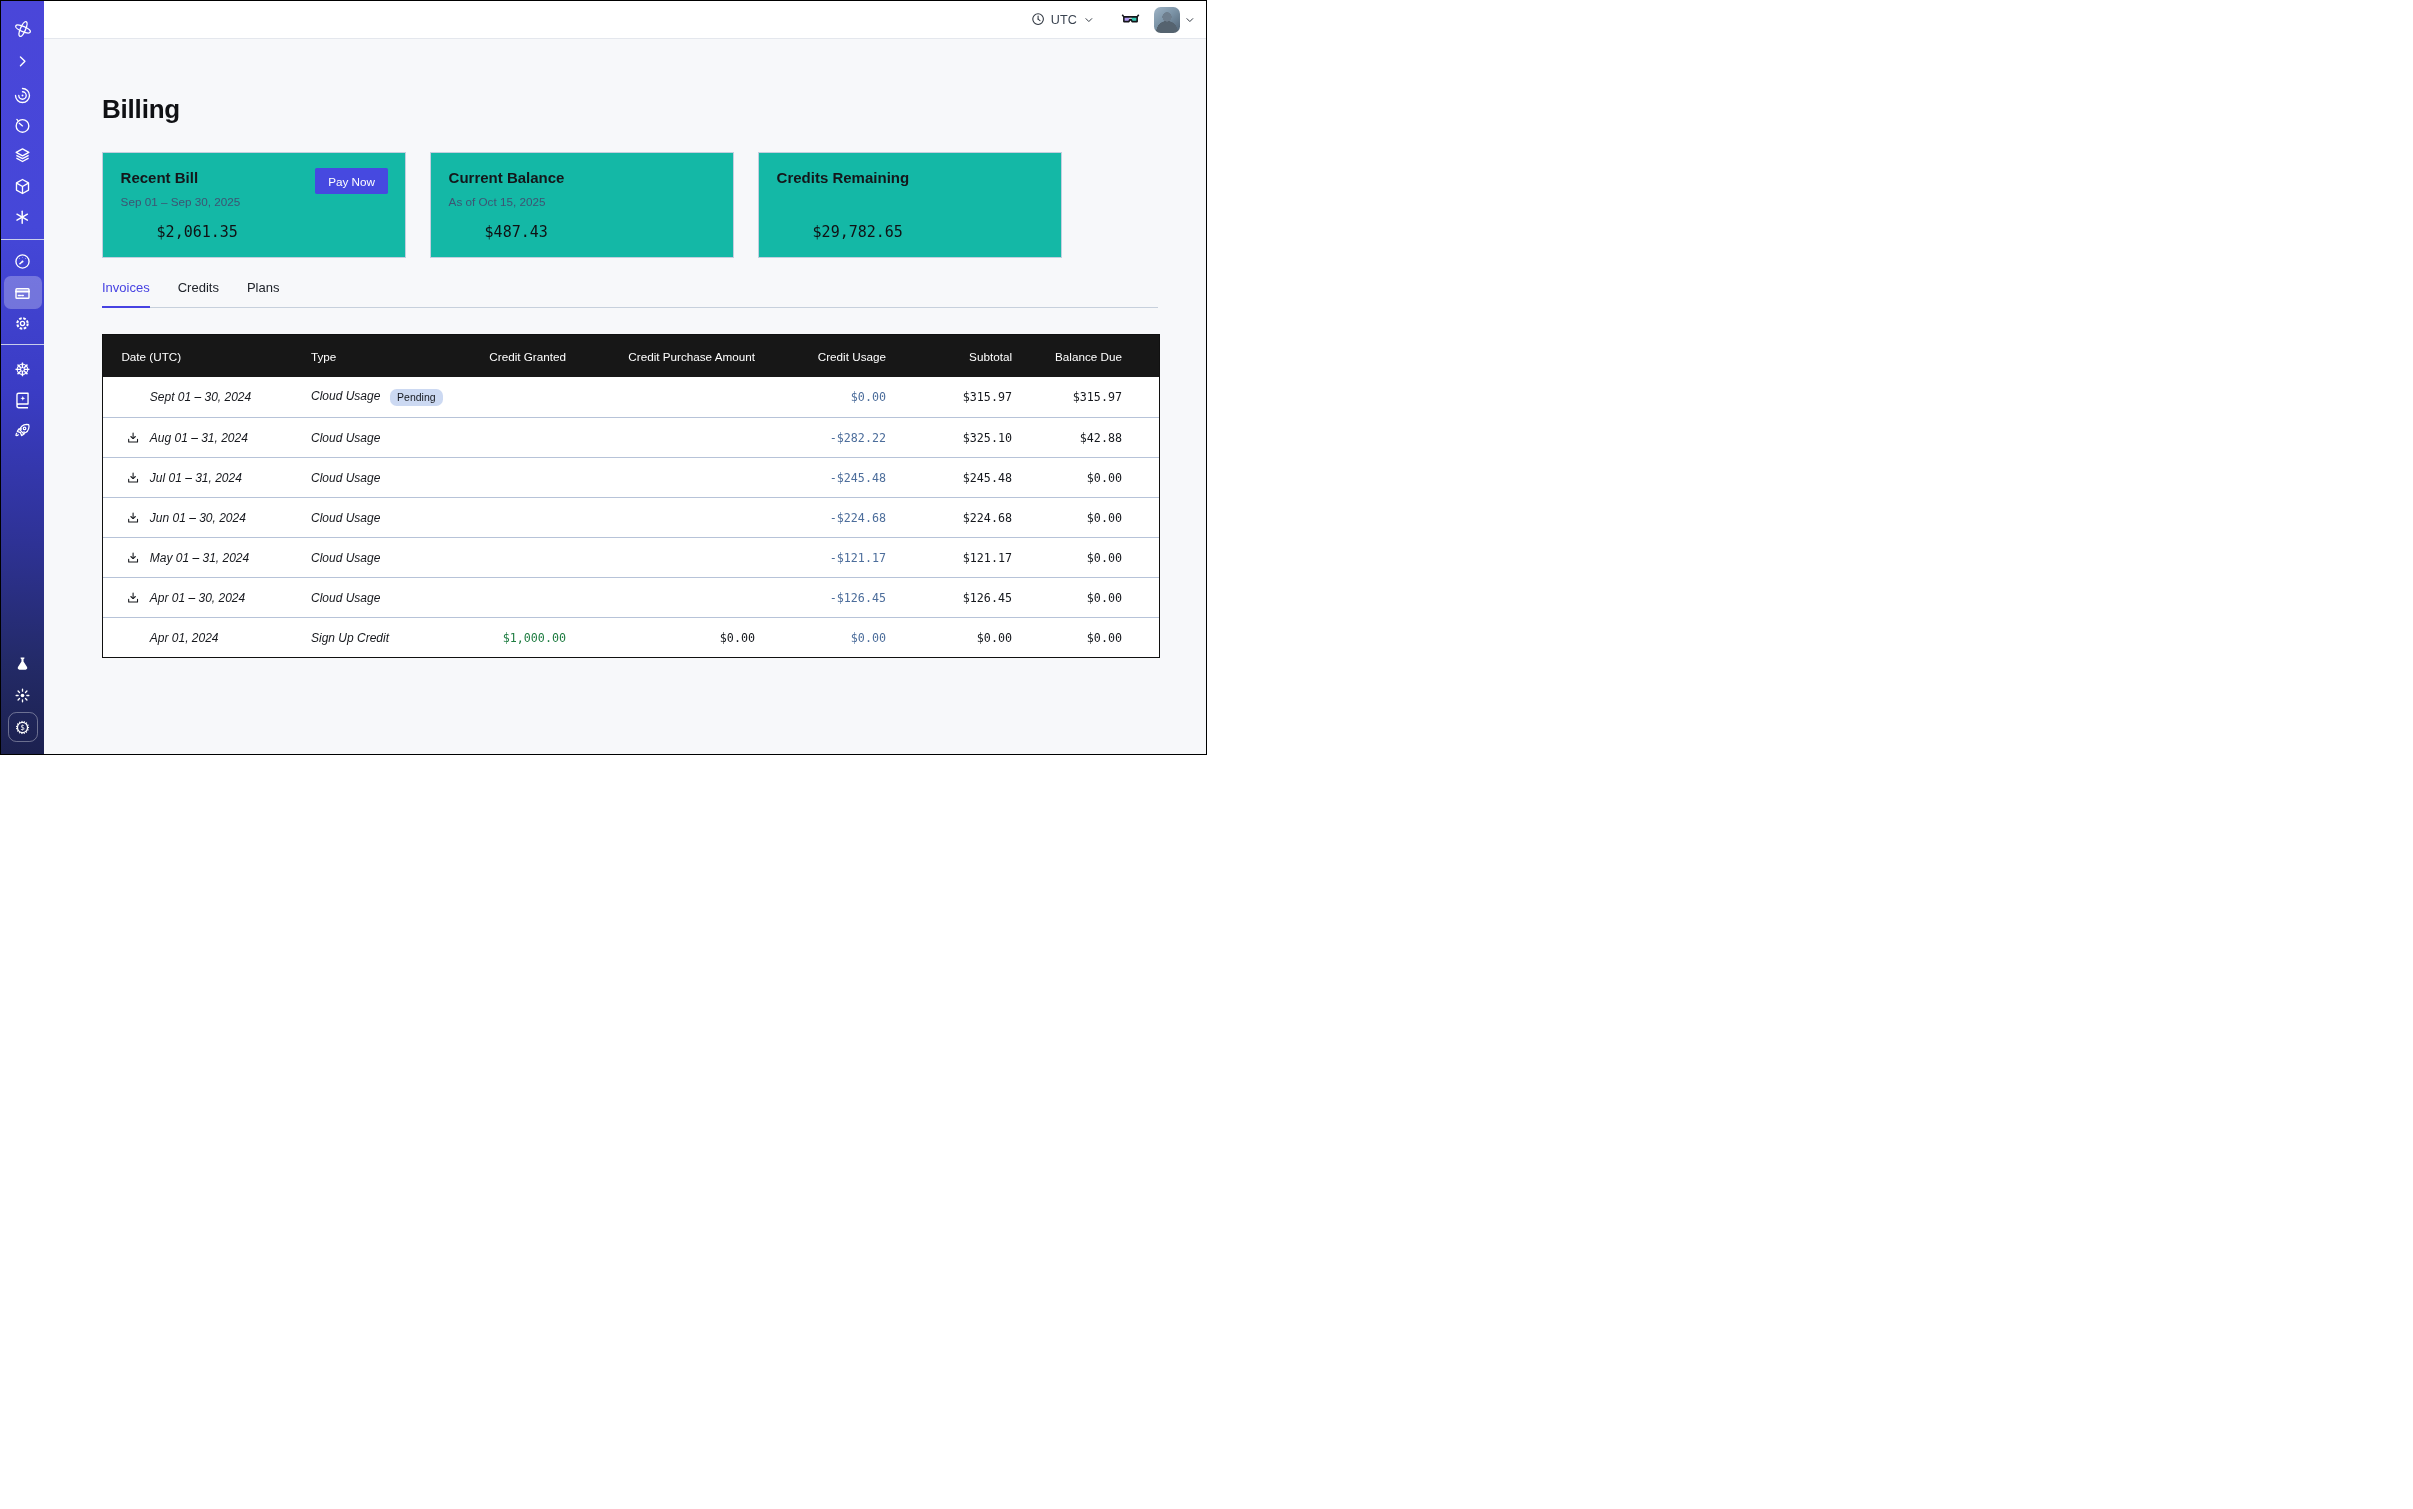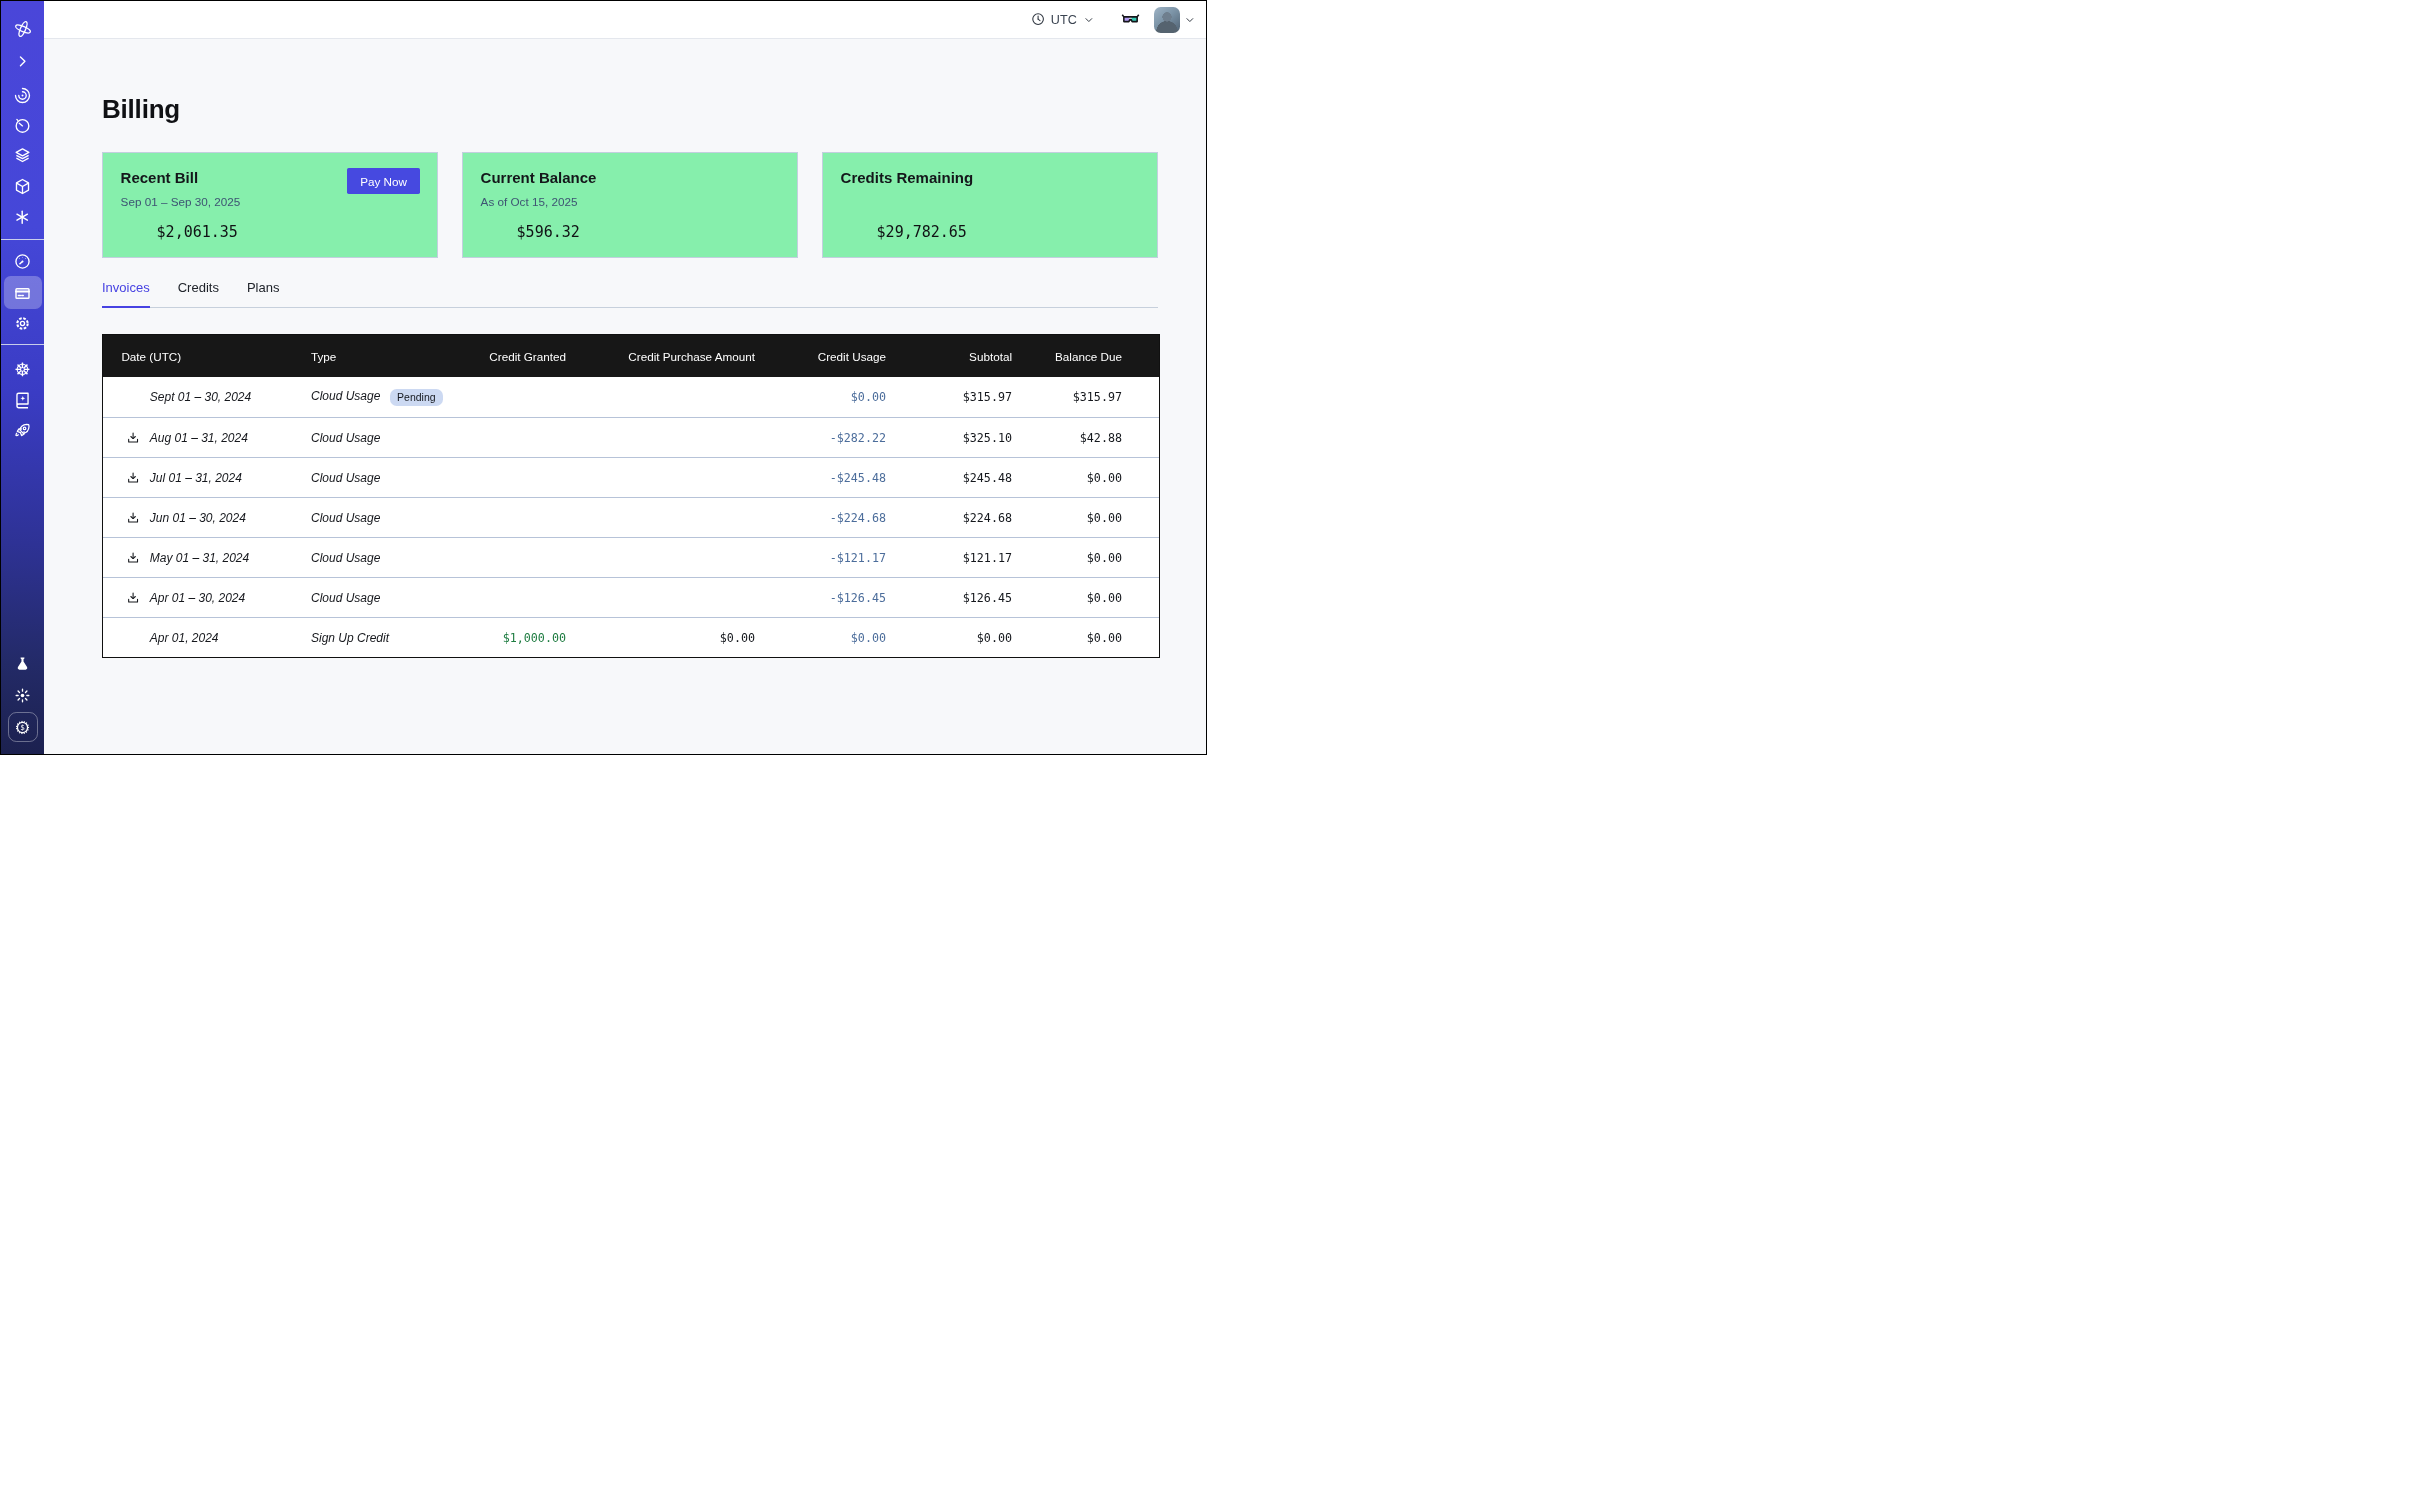--- a/index.html
+++ b/index.html
@@ -68,22 +68,22 @@
     padding: 0 48px 0 58px;
   }
   .page-title {
     margin-top: 55px; font-size: 26px; font-weight: 700; color: #101114;
     letter-spacing: -0.2px;
   }
 
   
   .cards { display: flex; gap: 24px; margin-top: 27px; }
   .card {
-    position: relative; width: 336px; height: 106px;
-    background: #86efac; border: 0.8px solid #c3cfdf;
+    position: relative; width: 304px; height: 106px;
+    background: #14b8a6; border: 0.8px solid #c3cfdf;
   }
   .card-title { position: absolute; left: 17.6px; top: 16px; font-size: 15px; font-weight: 600; color: #14161a; }
   .card-subtitle { position: absolute; left: 17.6px; top: 42px; font-size: 11.7px; color: #3e5473; }
   .card-amount {
     position: absolute; left: 17.6px; top: 70px;
     font-family: "DejaVu Sans Mono", monospace; font-size: 15px; color: #101114; margin-left: 36px;
   }
   .pay-now-btn {
     position: absolute; right: 16.7px; top: 15px;
     background: #4649E0; color: #fff; border: none; cursor: pointer;
@@ -323,21 +323,21 @@
     <section class="cards">
       <div class="card">
         <div class="card-title">Recent Bill</div>
         <div class="card-subtitle">Sep 01 – Sep 30, 2025</div>
         <div class="card-amount">$2,061.35</div>
         <button class="pay-now-btn">Pay Now</button>
       </div>
       <div class="card">
         <div class="card-title">Current Balance</div>
         <div class="card-subtitle">As of Oct 15, 2025</div>
-        <div class="card-amount">$596.32</div>
+        <div class="card-amount">$487.43</div>
       </div>
       <div class="card">
         <div class="card-title">Credits Remaining</div>
         <div class="card-subtitle"></div>
         <div class="card-amount">$29,782.65</div>
       </div>
     </section>
 
     <nav class="tabs">
       <div class="tab active">Invoices</div>

